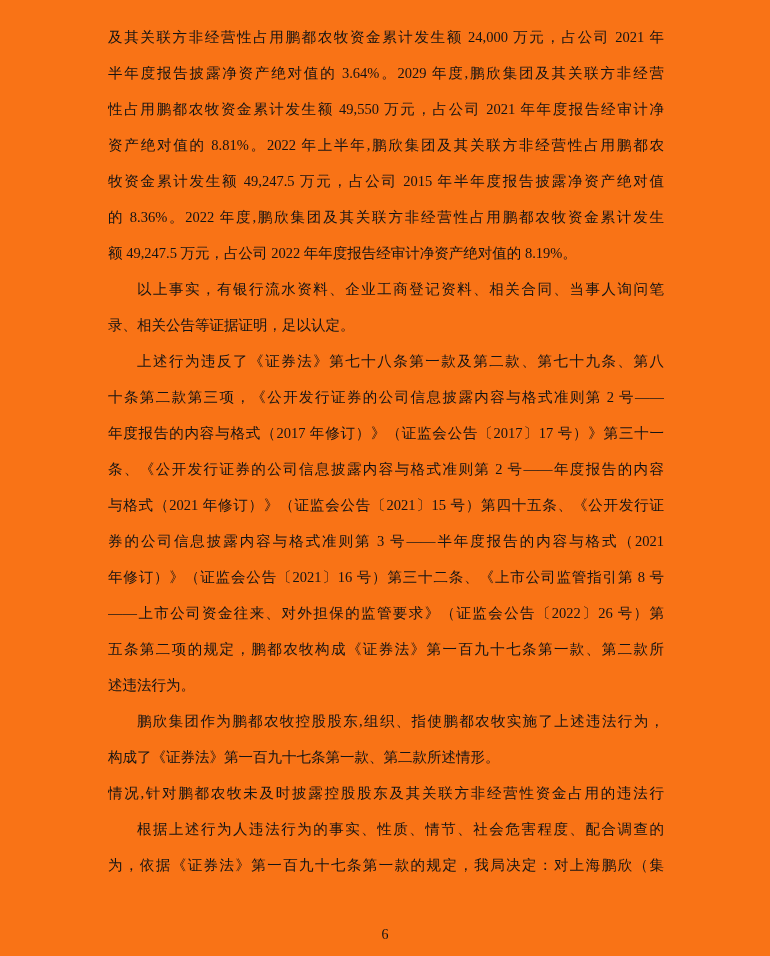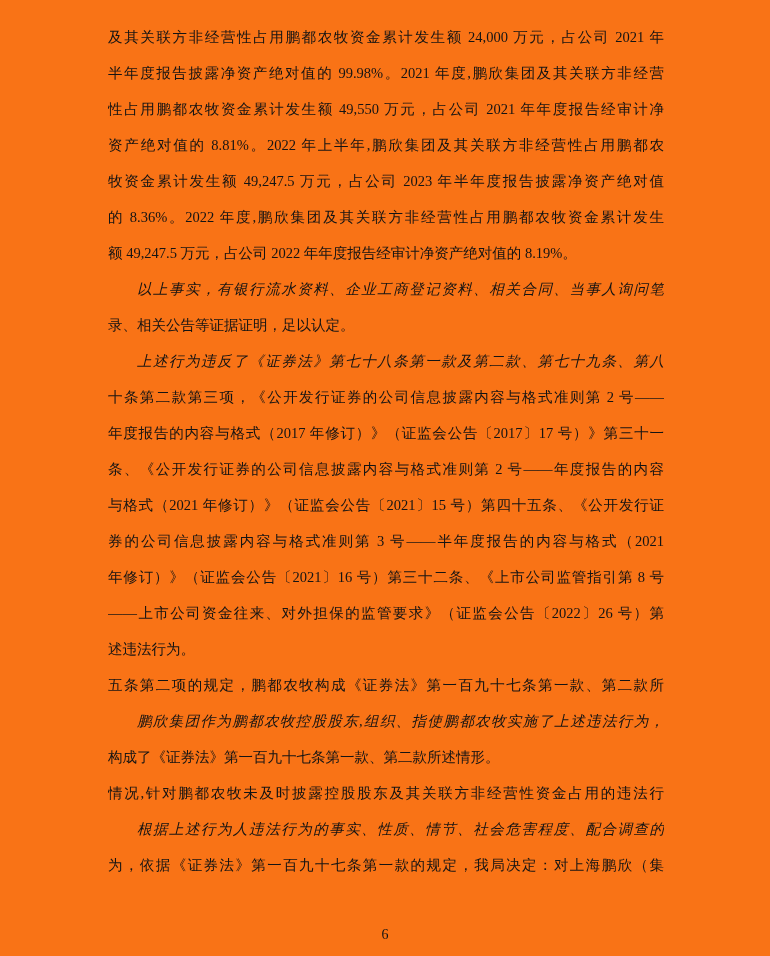--- a/index.html
+++ b/index.html
@@ -34,62 +34,61 @@
     text-align-last: justify;
     text-justify: inter-character;
     overflow: hidden;
     white-space: normal;
   }
   .line.last {
     text-align-last: left;
   }
   .line.indent {
     text-indent: 2em;
-    font-style: italic;
   }
   .footer {
     position: absolute;
     left: 0;
     top: 922px;
     width: 100%;
     text-align: center;
     font-size: 14px;
     line-height: 26px;
     color: #141414;
   }
 </style>
 </head>
 <body>
 
 <div class="page">
   <div class="doc-body">
       <div class="para">
         <div class="line">及其关联方非经营性占用鹏都农牧资金累计发生额 24,000 万元，占公司 2021 年</div>
-        <div class="line">半年度报告披露净资产绝对值的 99.98%。2021 年度,鹏欣集团及其关联方非经营</div>
+        <div class="line">半年度报告披露净资产绝对值的 3.64%。2029 年度,鹏欣集团及其关联方非经营</div>
         <div class="line">性占用鹏都农牧资金累计发生额 49,550 万元，占公司 2021 年年度报告经审计净</div>
         <div class="line">资产绝对值的 8.81%。2022 年上半年,鹏欣集团及其关联方非经营性占用鹏都农</div>
-        <div class="line">牧资金累计发生额 49,247.5 万元，占公司 2023 年半年度报告披露净资产绝对值</div>
+        <div class="line">牧资金累计发生额 49,247.5 万元，占公司 2015 年半年度报告披露净资产绝对值</div>
         <div class="line">的 8.36%。2022 年度,鹏欣集团及其关联方非经营性占用鹏都农牧资金累计发生</div>
         <div class="line last">额 49,247.5 万元，占公司 2022 年年度报告经审计净资产绝对值的 8.19%。</div>
       </div>
       <div class="para">
         <div class="line indent">以上事实，有银行流水资料、企业工商登记资料、相关合同、当事人询问笔</div>
         <div class="line last">录、相关公告等证据证明，足以认定。</div>
       </div>
       <div class="para">
         <div class="line indent">上述行为违反了《证券法》第七十八条第一款及第二款、第七十九条、第八</div>
         <div class="line">十条第二款第三项，《公开发行证券的公司信息披露内容与格式准则第 2 号——</div>
         <div class="line">年度报告的内容与格式（2017 年修订）》（证监会公告〔2017〕17 号）》第三十一</div>
         <div class="line">条、《公开发行证券的公司信息披露内容与格式准则第 2 号——年度报告的内容</div>
         <div class="line">与格式（2021 年修订）》（证监会公告〔2021〕15 号）第四十五条、《公开发行证</div>
         <div class="line">券的公司信息披露内容与格式准则第 3 号——半年度报告的内容与格式（2021</div>
         <div class="line">年修订）》（证监会公告〔2021〕16 号）第三十二条、《上市公司监管指引第 8 号</div>
         <div class="line">——上市公司资金往来、对外担保的监管要求》（证监会公告〔2022〕26 号）第</div>
+        <div class="line">五条第二项的规定，鹏都农牧构成《证券法》第一百九十七条第一款、第二款所</div>
         <div class="line last">述违法行为。</div>
-        <div class="line">五条第二项的规定，鹏都农牧构成《证券法》第一百九十七条第一款、第二款所</div>
       </div>
       <div class="para">
         <div class="line indent">鹏欣集团作为鹏都农牧控股股东,组织、指使鹏都农牧实施了上述违法行为，</div>
         <div class="line last">构成了《证券法》第一百九十七条第一款、第二款所述情形。</div>
       </div>
       <div class="para">
         <div class="line">情况,针对鹏都农牧未及时披露控股股东及其关联方非经营性资金占用的违法行</div>
         <div class="line indent">根据上述行为人违法行为的事实、性质、情节、社会危害程度、配合调查的</div>
         <div class="line">为，依据《证券法》第一百九十七条第一款的规定，我局决定：对上海鹏欣（集</div>
       </div>

